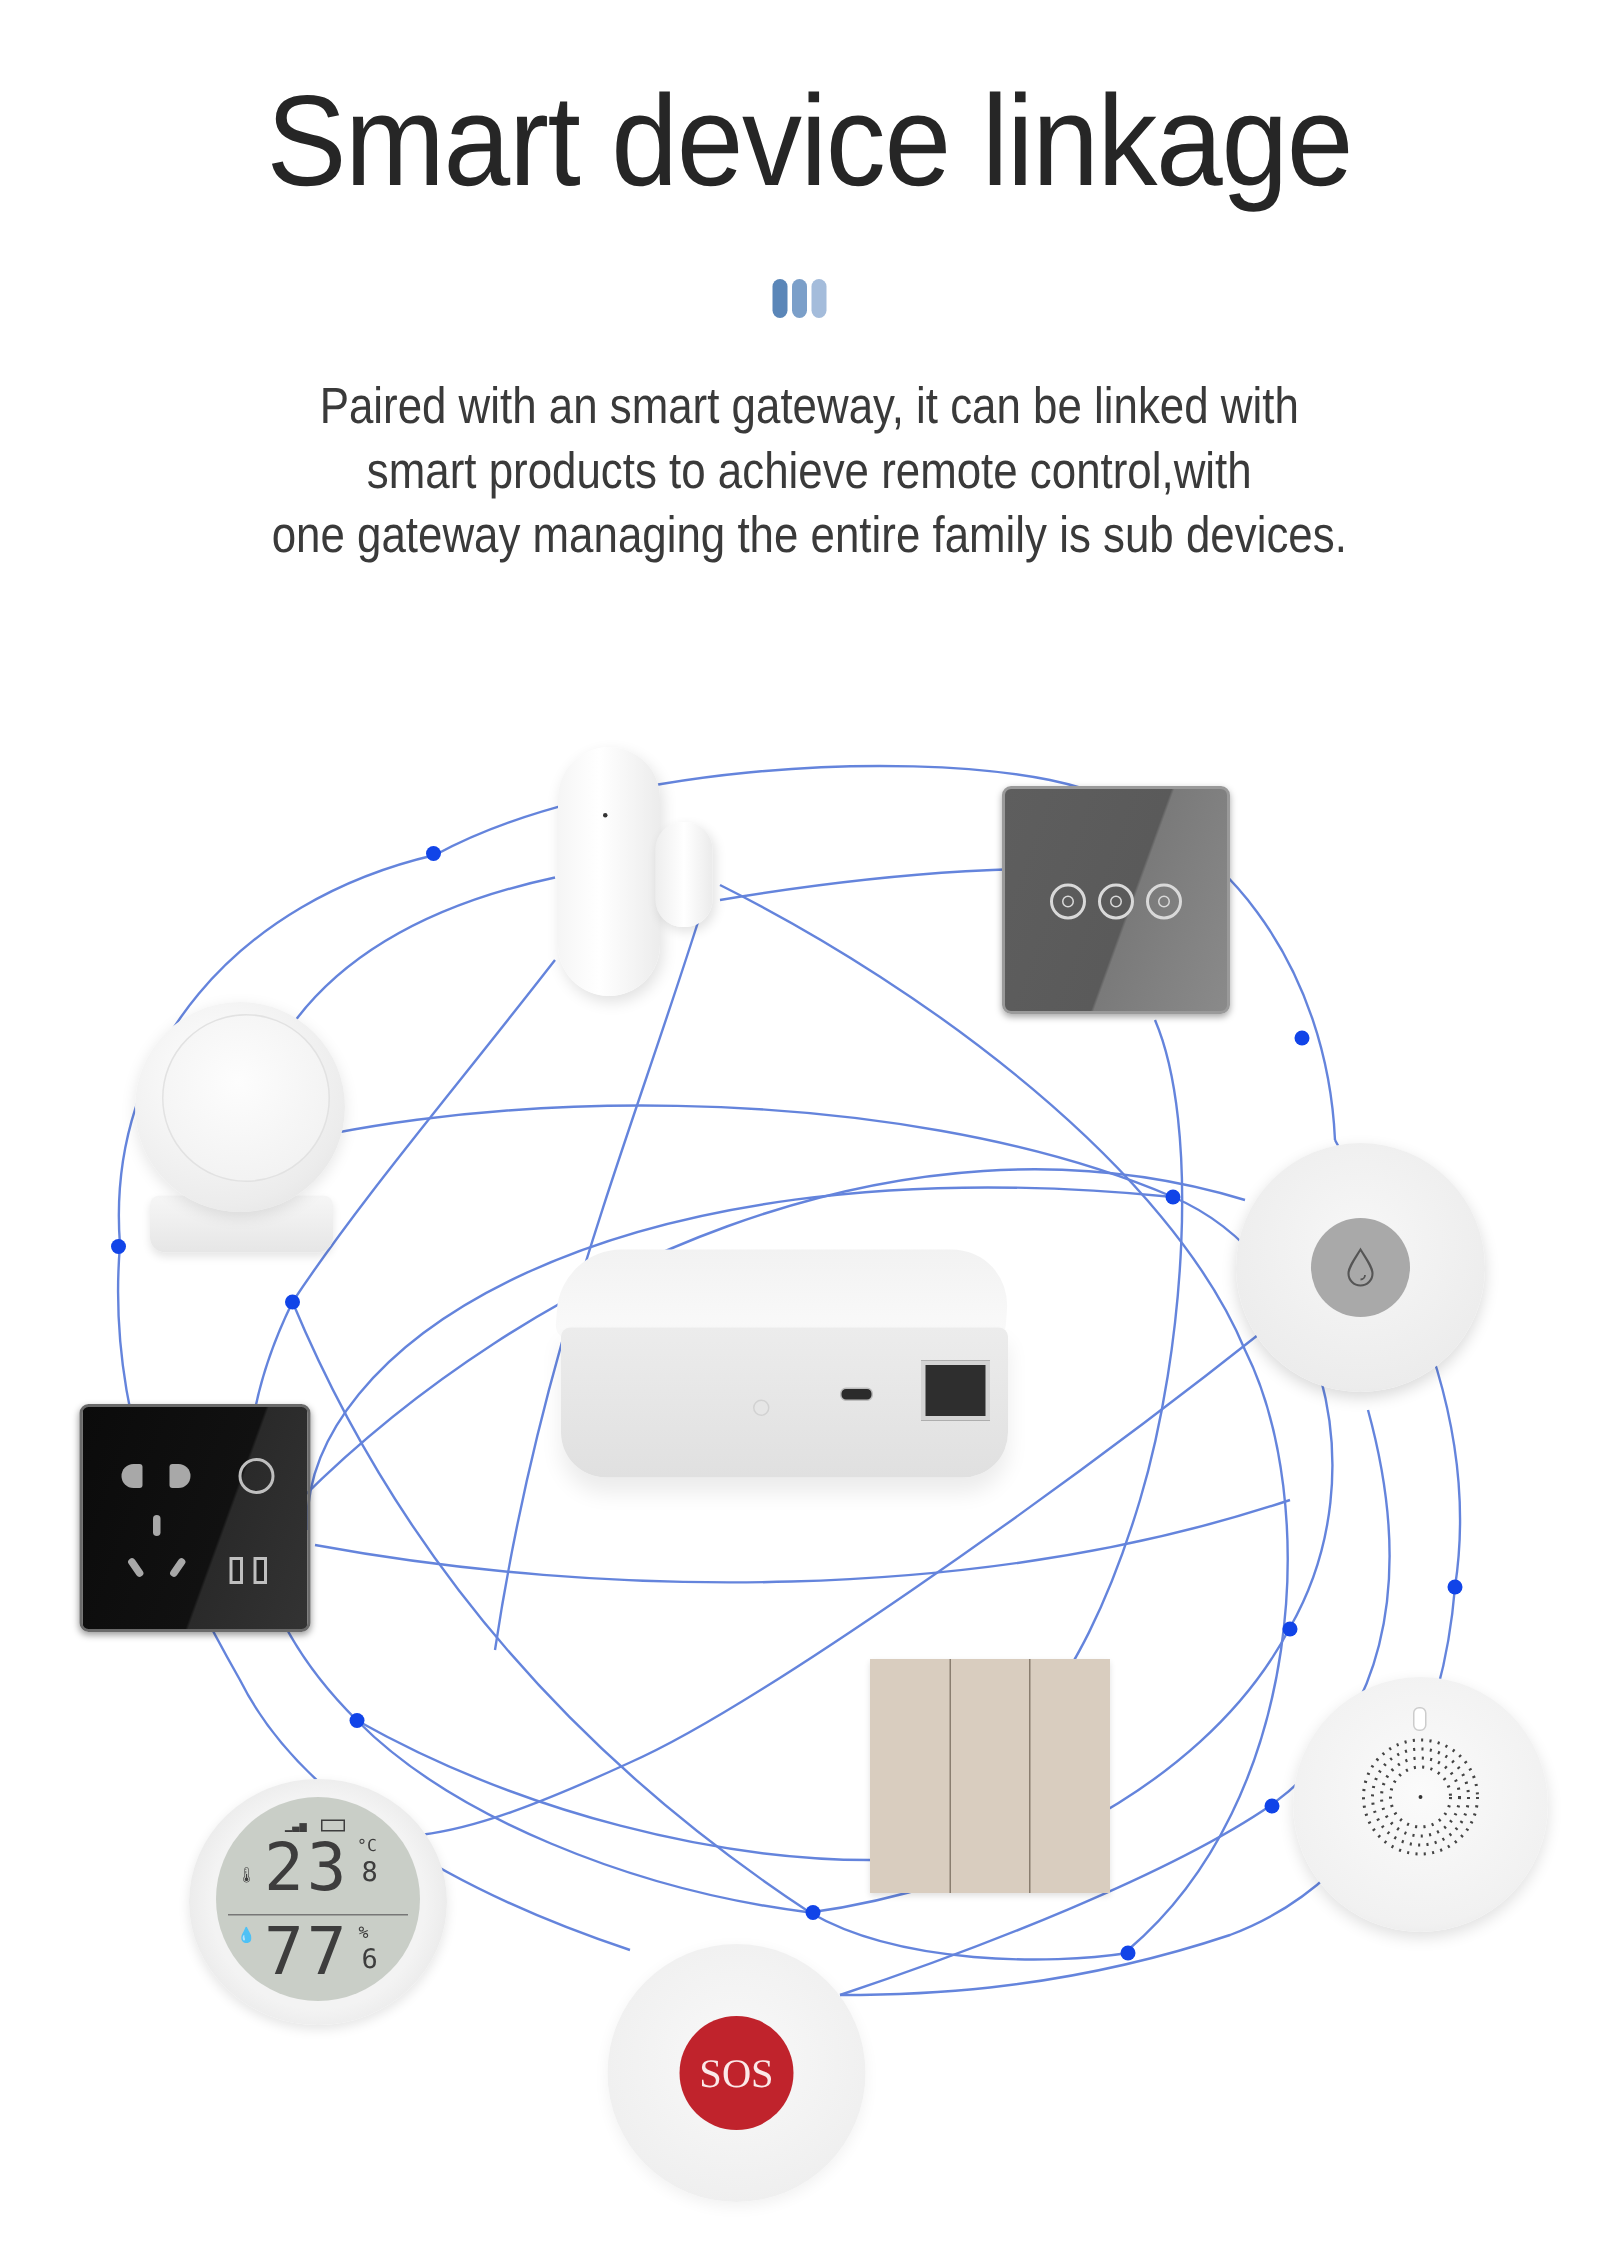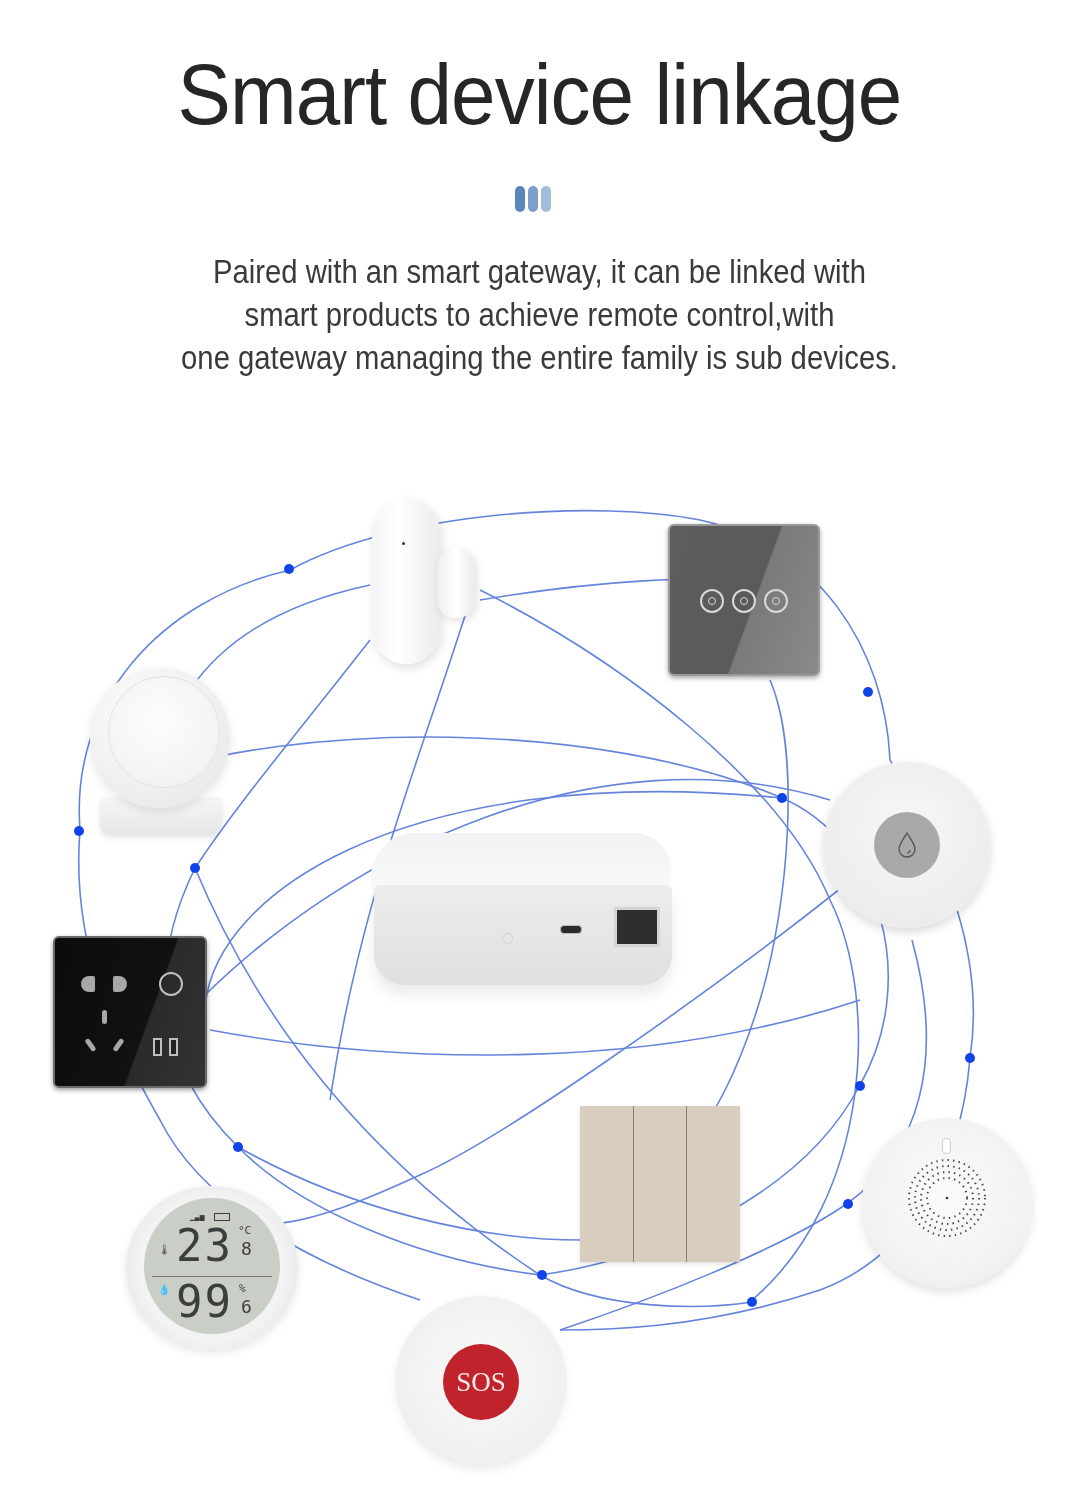--- a/index.html
+++ b/index.html
@@ -40,21 +40,21 @@
   
   .thermo { position:absolute; left:126px; top:1186px; width:172px; height:164px; border-radius:50%; background:radial-gradient(circle,#f3f3f3 60%,#dcdcdc 100%); box-shadow:0 3px 8px rgba(0,0,0,0.1); }
   .lcd { position:absolute; left:18px; top:12px; width:136px; height:136px; border-radius:50%; background:#c9cec7; overflow:hidden; font-family:"DejaVu Sans Mono", monospace; color:#3d3d3d; }
   
   .beige { position:absolute; left:580px; top:1106px; width:160px; height:156px; background:#d9cdbf; box-shadow:0 2px 4px rgba(0,0,0,0.12); display:flex; }
   .beige div { flex:1; border-right:1.5px solid #8a7e70; }
   .beige div:last-child { border-right:none; }
   
   .smoke { position:absolute; left:862px; top:1118px; width:170px; height:170px; border-radius:50%; background:radial-gradient(circle at 50% 45%,#fbfbfb,#f1f1f1 70%,#dedede); box-shadow:0 4px 10px rgba(0,0,0,0.12); }
   
-  .sos { position:absolute; left:395px; top:1296px; width:172px; height:172px; border-radius:50%; background:radial-gradient(circle at 50% 45%,#f9f9f9,#efefef 75%,#e2e2e2); box-shadow:0 3px 10px rgba(0,0,0,0.06); }
+  .sos { position:absolute; left:405px; top:1296px; width:172px; height:172px; border-radius:50%; background:radial-gradient(circle at 50% 45%,#f9f9f9,#efefef 75%,#e2e2e2); box-shadow:0 3px 10px rgba(0,0,0,0.06); }
   .sos-btn { position:absolute; left:48px; top:48px; width:76px; height:76px; border-radius:50%; background:#c0232c; display:flex; align-items:center; justify-content:center; color:#fbe9e9; font-family:"Liberation Serif", serif; font-size:27px; }
 </style>
 </head>
 <body>
 
 <div class="title">Smart device linkage</div>
 
 <div class="bars">
   <span style="background:#5a86b8"></span>
   <span style="background:#7b9fc9"></span>
@@ -162,21 +162,21 @@
 <div class="thermo">
   <div class="lcd">
     <div style="position:absolute;left:46px;top:14px;font-size:8px">▁▃▅</div>
     <div style="position:absolute;left:70px;top:15px;width:14px;height:6px;border:1px solid #3d3d3d"></div>
     <div style="position:absolute;left:14px;top:46px;font-size:10px">🌡</div>
     <div style="position:absolute;left:32px;top:22px;font-size:44px;letter-spacing:2px;font-weight:400">23</div>
     <div style="position:absolute;left:94px;top:26px;font-size:11px">°C</div>
     <div style="position:absolute;left:97px;top:40px;font-size:18px">8</div>
     <div style="position:absolute;left:8px;top:78px;width:120px;height:1px;background:#777"></div>
     <div style="position:absolute;left:14px;top:86px;font-size:10px">💧</div>
-    <div style="position:absolute;left:32px;top:78px;font-size:44px;letter-spacing:2px;font-weight:300">99</div>
+    <div style="position:absolute;left:32px;top:78px;font-size:44px;letter-spacing:2px;font-weight:300">77</div>
     <div style="position:absolute;left:95px;top:84px;font-size:11px">%</div>
     <div style="position:absolute;left:97px;top:98px;font-size:18px">6</div>
   </div>
 </div>
 
 <div class="beige">
   <div></div>
   <div></div>
   <div></div>
 </div>

